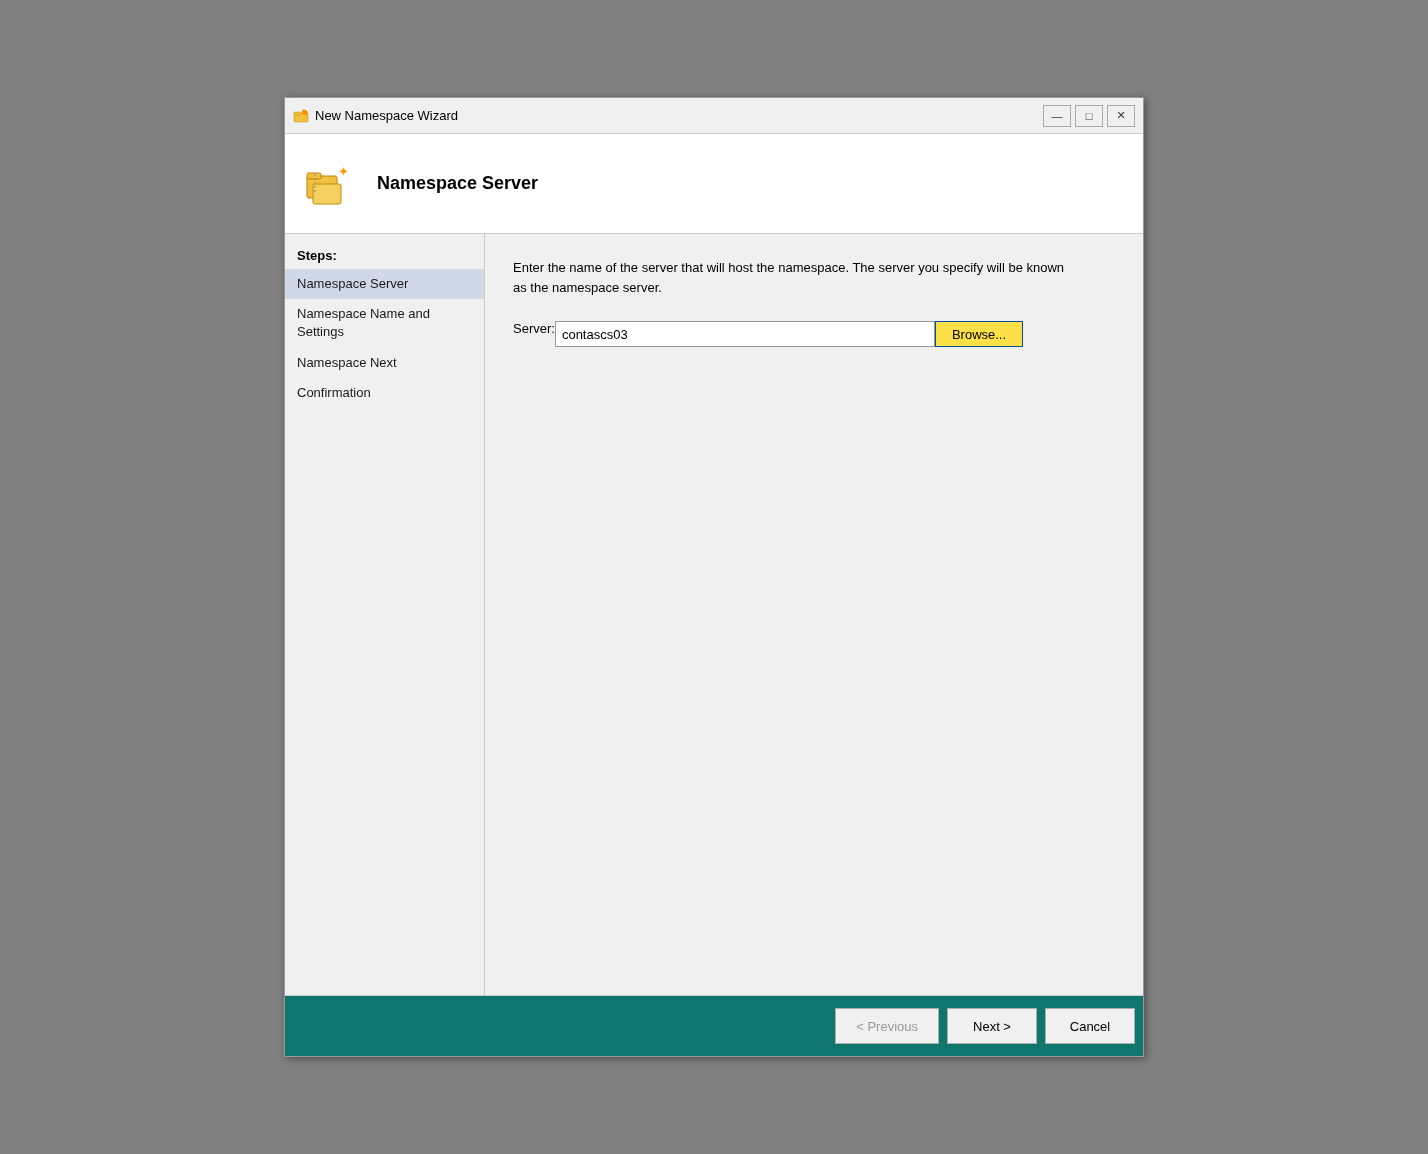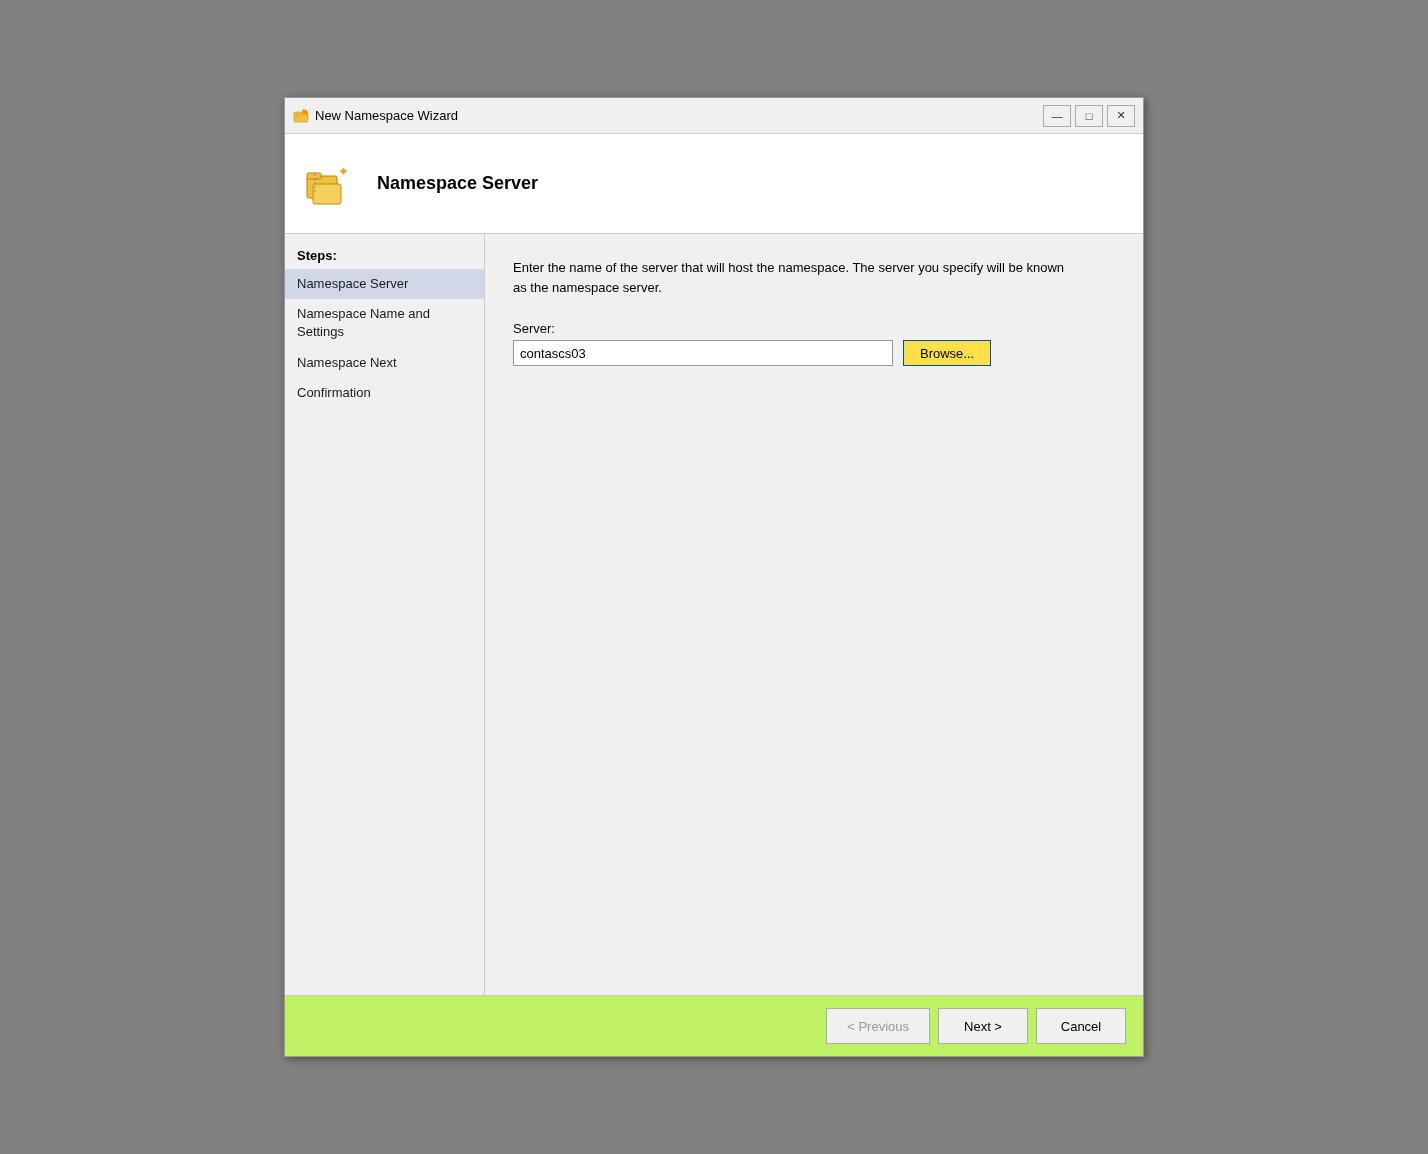--- a/index.html
+++ b/index.html
@@ -139,33 +139,32 @@
     .description-text {
       color: #000000;
       line-height: 1.5;
       margin-bottom: 24px;
       max-width: 560px;
     }
 
     .form-row {
       display: flex;
       align-items: center;
-      gap: 10px;
       margin-bottom: 8px;
     }
 
     .form-label {
       font-size: 13px;
       color: #000;
       margin-bottom: 4px;
     }
 
     .form-group {
       display: flex;
-      flex-direction: column;
+      flex-direction: row;
     }
 
     .server-input {
       width: 380px;
       height: 26px;
       border: 1px solid #999;
       background: white;
       padding: 2px 6px;
       font-size: 13px;
     }
@@ -176,22 +175,22 @@
       background: #fde047;
       border: 1px solid #0050a0;
       color: #000;
       cursor: pointer;
       font-size: 13px;
       white-space: nowrap;
     }
 
     .footer {
       border-top: 1px solid #ccc;
-      padding: 12px 17px;
-      background: #bef264;
+      padding: 12px 8px;
+      background: #0f766e;
       display: flex;
       justify-content: flex-end;
       align-items: center;
       gap: 8px;
     }
 
     .footer-btn {
       height: 36px;
       padding: 0 20px;
       background: #f0f0f0;

